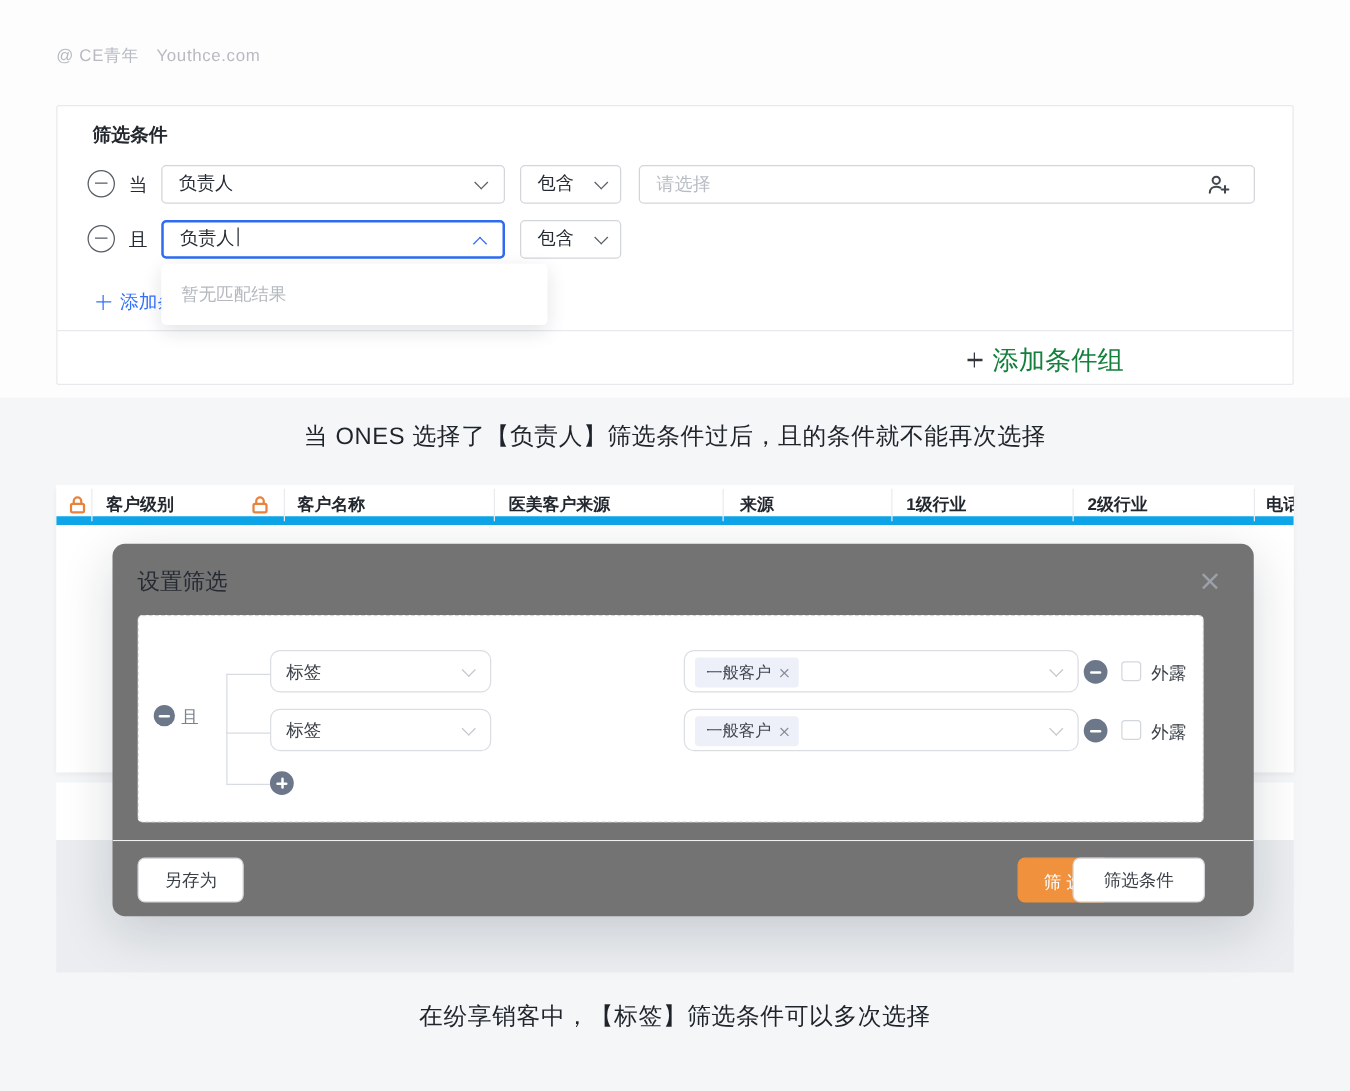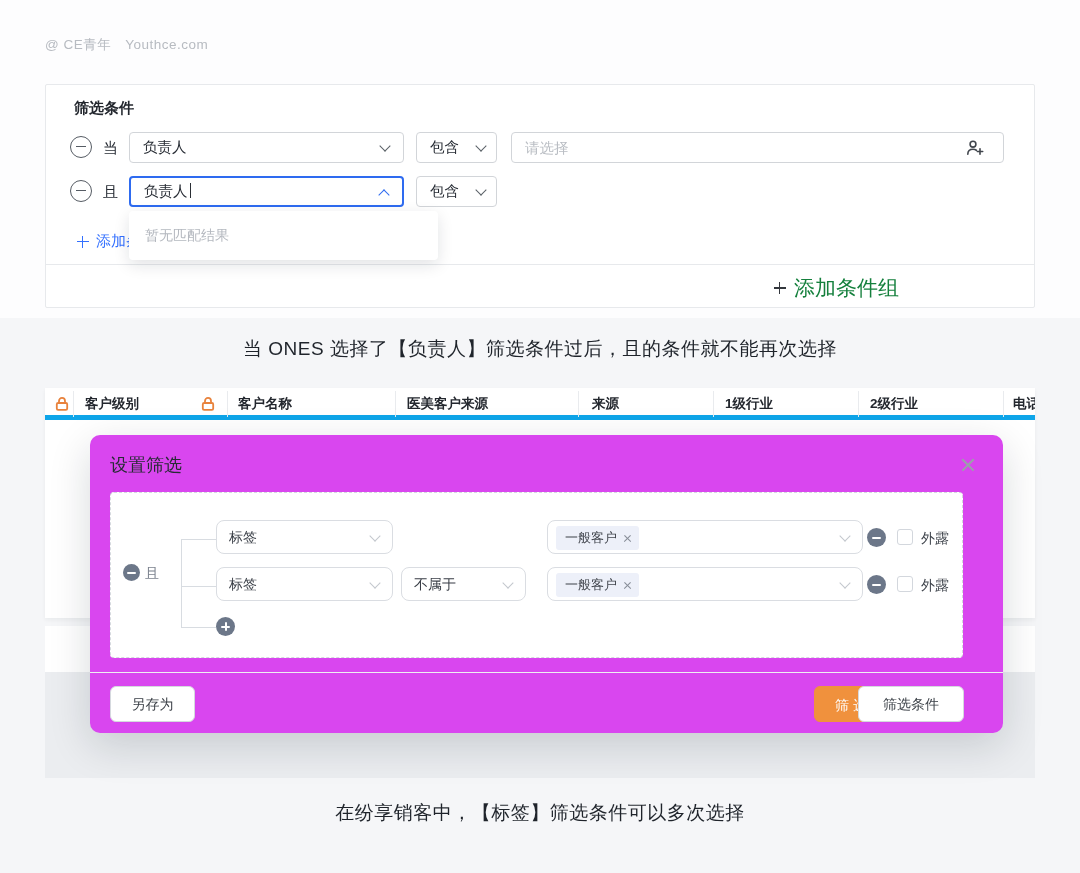--- a/index.html
+++ b/index.html
@@ -34,29 +34,29 @@
   .plus-i::after { content:""; position:absolute; left:0.5px; top:5.6px; width:12px; height:1.8px; background:#3370ff; }
   .plus-i.dark::before, .plus-i.dark::after { background:#33373d; }
   .panel-divider { position:absolute; left:0; right:0; top:179px; height:1px; background:#e7e9ec; }
   .add-group { position:absolute; left:727px; top:189px; display:flex; align-items:center; gap:8px; font-size:21px; color:#15803d; cursor:pointer; }
 
   
   .caption { position:absolute; left:0; width:1080px; text-align:center; font-size:19px; color:#1f242b; letter-spacing:.5px; }
 
   
   .crm-table { position:absolute; left:45px; top:388px; width:990px; height:230px; background:#fff; overflow:hidden; box-shadow:0 2px 4px rgba(20,30,45,.05); }
-  .crm-header { position:relative; height:32px; border-bottom:5px solid #0ea5e9;text-align:right; }
+  .crm-header { position:relative; height:32px; border-bottom:7px solid #0ea5e9;text-align:right; }
   .col-label { position:absolute; top:7px; font-size:13.5px; font-weight:700; color:#23272e; white-space:nowrap; cursor:pointer; }
   .col-div { position:absolute; top:3px; width:1px; height:26px; background:#e9ebee; }
   .lock { position:absolute; top:8px; cursor:pointer; }
   .white-bar { position:absolute; left:45px; top:626px; width:990px; height:46px; background:#fff; }
   .gray-band { position:absolute; left:45px; top:672px; width:990px; height:106px; background:#ebedf0; }
 
   
-  .modal { position:absolute; left:90px; top:435px; width:913px; height:298px; background:#d946ef; border-radius:10px; box-shadow:0 12px 42px rgba(15,25,40,.16); z-index:30; }
+  .modal { position:absolute; left:90px; top:435px; width:913px; height:298px; background:#737373; border-radius:10px; box-shadow:0 12px 42px rgba(15,25,40,.16); z-index:30; }
   .modal-title { position:absolute; left:20px; top:18px; font-size:18px; color:#262b33; }
   .x-icon { position:absolute; right:26px; top:21px; width:18px; height:18px; cursor:pointer; }
   .x-icon::before, .x-icon::after { content:""; position:absolute; left:0.5px; top:8px; width:16px; height:1.8px; background:#9ba1aa; }
   .x-icon::before { transform:rotate(45deg); }
   .x-icon::after { transform:rotate(-45deg); }
   .dash-box { position:absolute; left:20px; top:57px; width:853px; height:166px; border:1px dashed #d5d9de; border-radius:4px; background:#fff; }
   .circle-dark { position:absolute; background:#6c7789; border-radius:50%; cursor:pointer; }
   .circle-dark.c17 { width:17px; height:17px; }
   .circle-dark.c17::before { content:""; position:absolute; left:4px; top:7.5px; width:9px; height:2px; background:#fff; border-radius:1px; }
   .circle-dark.c19 { width:19px; height:19px; }
@@ -198,24 +198,20 @@
         <span class="mchv"></span>
       </div>
       <span class="circle-dark c19" style="left:756px; top:35px;"></span>
       <span class="checkbox" style="left:786px; top:36px;"></span>
       <span class="expose" style="left:810px; top:37px;">外露</span>
 
       <div class="msel" style="left:105px; top:74px; width:177px;">
         <span>标签</span>
         <span class="mchv"></span>
       </div>
-      <div class="msel" style="left:290px; top:74px; width:125px;">
-        <span>不属于</span>
-        <span class="mchv"></span>
-      </div>
       <div class="msel" style="left:436px; top:74px; width:316px; padding-left:0;">
         <span class="chip">
           <span>一般客户</span>
           <span class="chip-x"></span>
         </span>
         <span class="mchv"></span>
       </div>
       <span class="circle-dark c19" style="left:756px; top:82px;"></span>
       <span class="checkbox" style="left:786px; top:83px;"></span>
       <span class="expose" style="left:810px; top:84px;">外露</span>

